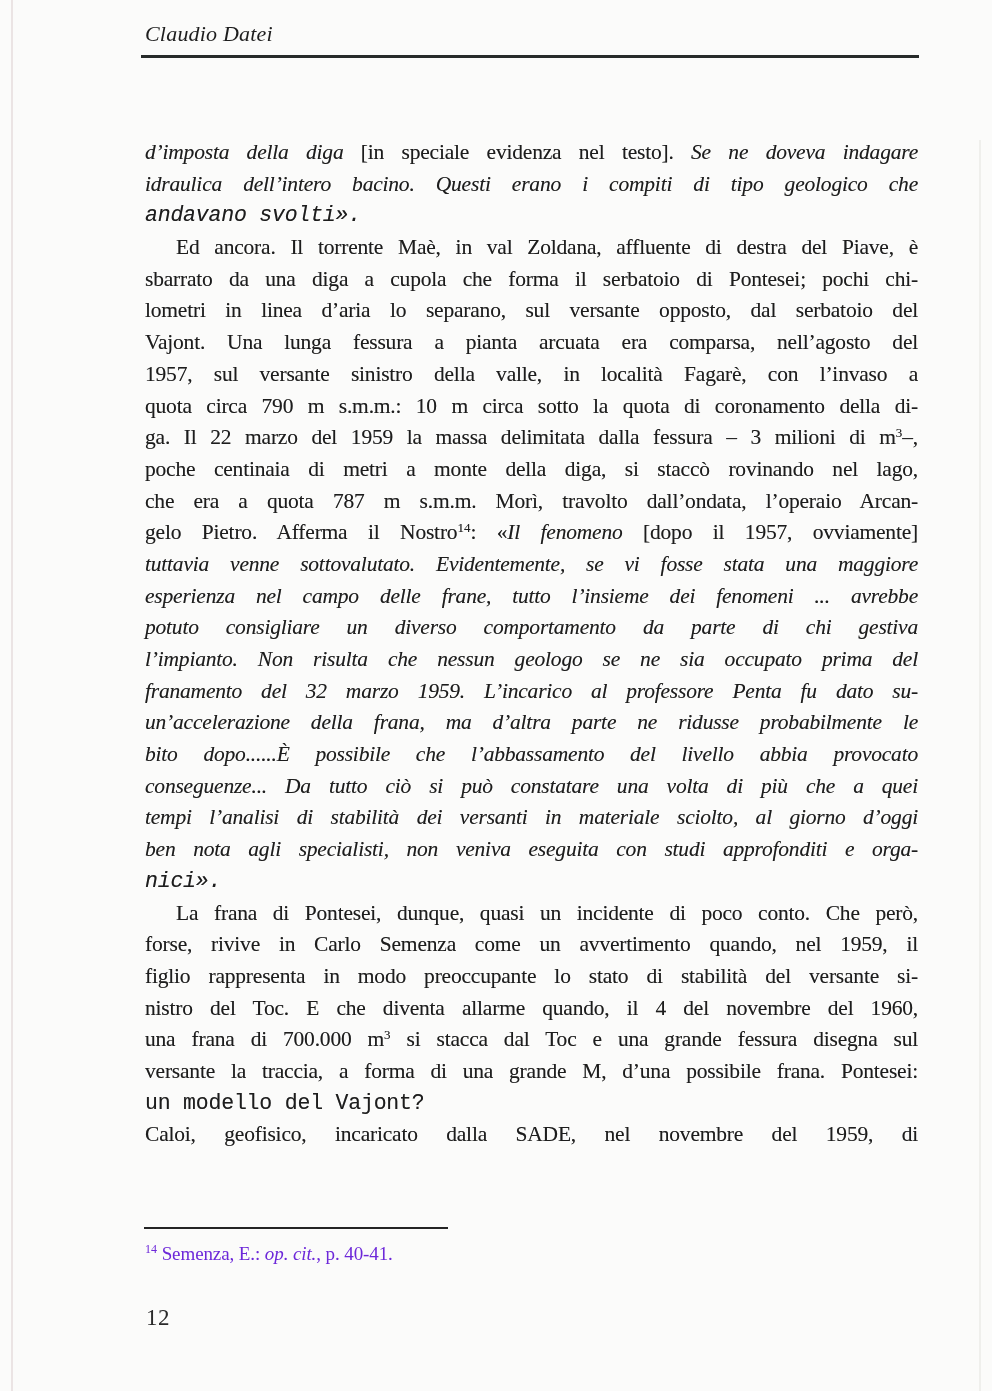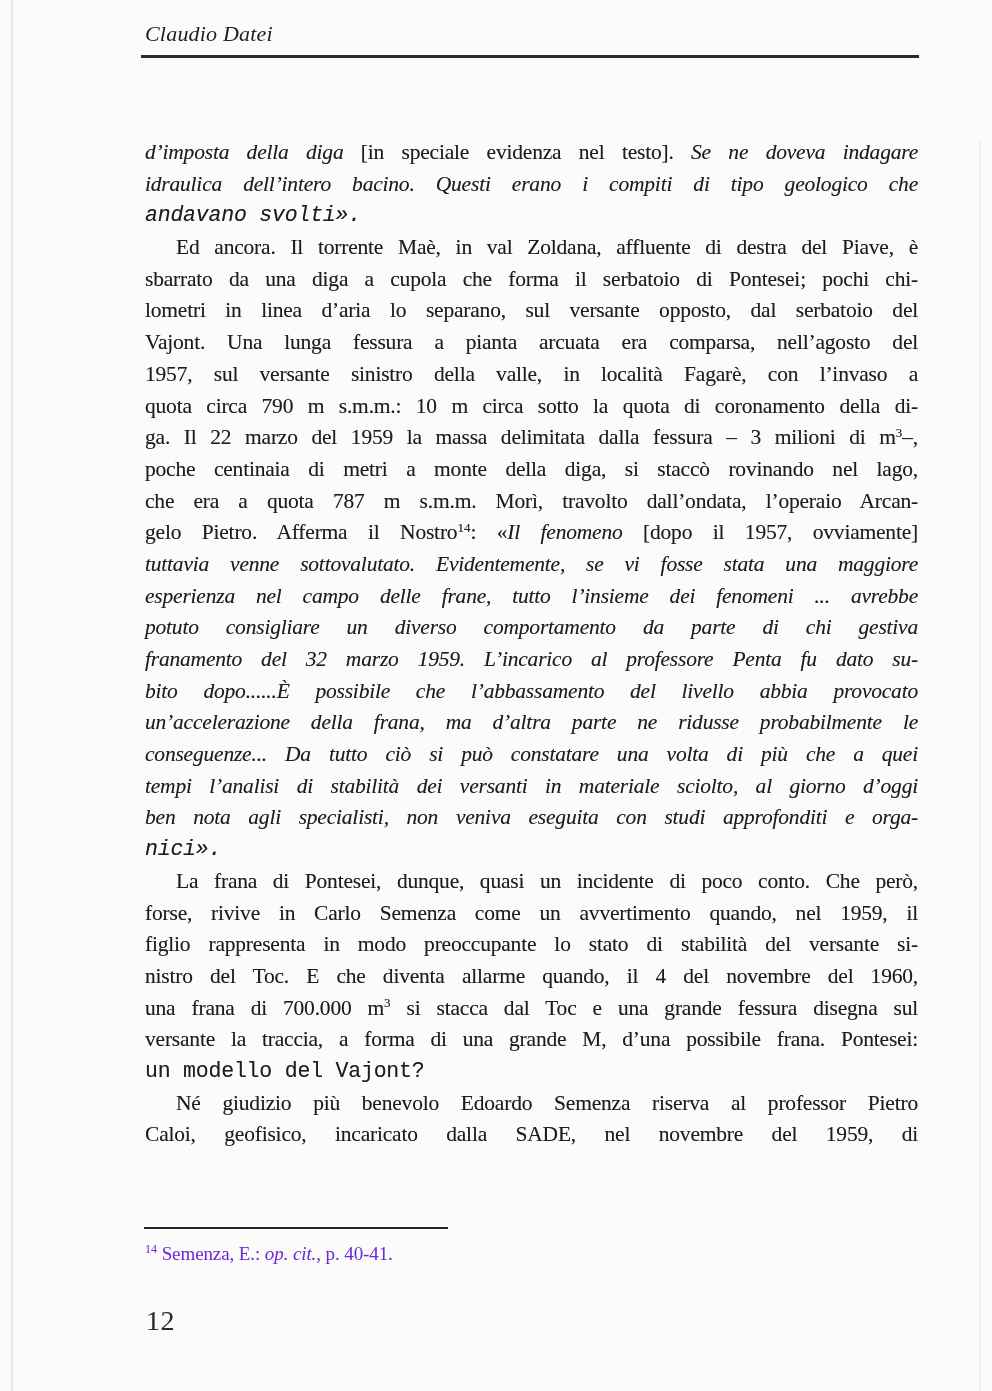--- a/index.html
+++ b/index.html
@@ -69,21 +69,21 @@
     position: absolute; left: 145px; top: 1241px;
     width: 773px;
     font-size: 19px; line-height: 25px;
     letter-spacing: -0.1px;
     color: #6d28d9;
   }
   .footnote sup.sp { font-size: 12px; top: 0; }
 
   .page-number {
     position: absolute; left: 146px; top: 1305px;
-    font-size: 28px; color: #2a2a2a;
+    font-size: 23px; color: #2a2a2a;
     letter-spacing: 0.5px;
   }
 </style>
 </head>
 <body>
 
 <div class="page">
   <div class="edge-left"></div>
   <div class="edge-right"></div>
 
@@ -100,35 +100,35 @@
       <div class="line"><span>Vajont. Una lunga fessura a pianta arcuata era comparsa, nell’agosto del</span></div>
       <div class="line"><span>1957, sul versante sinistro della valle, in località Fagarè, con l’invaso a</span></div>
       <div class="line"><span>quota circa 790 m s.m.m.: 10 m circa sotto la quota di coronamento della di-</span></div>
       <div class="line"><span>ga. Il 22 marzo del 1959 la massa delimitata dalla fessura – 3 milioni di m</span><sup class="sp">3</sup><span>–,</span></div>
       <div class="line"><span>poche centinaia di metri a monte della diga, si staccò rovinando nel lago,</span></div>
       <div class="line"><span>che era a quota 787 m s.m.m. Morì, travolto dall’ondata, l’operaio Arcan-</span></div>
       <div class="line"><span>gelo Pietro. Afferma il Nostro</span><sup class="sp">14</sup><span>: «</span><span class="it">Il fenomeno </span><span>[dopo il 1957, ovviamente]</span></div>
       <div class="line"><span class="it">tuttavia venne sottovalutato. Evidentemente, se vi fosse stata una maggiore</span></div>
       <div class="line"><span class="it">esperienza nel campo delle frane, tutto l’insieme dei fenomeni ... avrebbe</span></div>
       <div class="line"><span class="it">potuto consigliare un diverso comportamento da parte di chi gestiva</span></div>
+      <div class="line"><span class="it">l’impianto. Non risulta che nessun geologo se ne sia occupato prima del</span></div>
       <div class="line"><span class="it">franamento del 32 marzo 1959. L’incarico al professore Penta fu dato su-</span></div>
+      <div class="line"><span class="it">un’accelerazione della frana, ma d’altra parte ne ridusse probabilmente le</span></div>
       <div class="line"><span class="it">bito dopo......È possibile che l’abbassamento del livello abbia provocato</span></div>
-      <div class="line"><span class="it">un’accelerazione della frana, ma d’altra parte ne ridusse probabilmente le</span></div>
       <div class="line"><span class="it">conseguenze... Da tutto ciò si può constatare una volta di più che a quei</span></div>
       <div class="line"><span class="it">tempi l’analisi di stabilità dei versanti in materiale sciolto, al giorno d’oggi</span></div>
       <div class="line"><span class="it">ben nota agli specialisti, non veniva eseguita con studi approfonditi e orga-</span></div>
       <div class="line last"><span class="it">nici».</span></div>
       <div class="line indent"><span>La frana di Pontesei, dunque, quasi un incidente di poco conto. Che però,</span></div>
       <div class="line"><span>forse, rivive in Carlo Semenza come un avvertimento quando, nel 1959, il</span></div>
       <div class="line"><span>figlio rappresenta in modo preoccupante lo stato di stabilità del versante si-</span></div>
       <div class="line"><span>nistro del Toc. E che diventa allarme quando, il 4 del novembre del 1960,</span></div>
       <div class="line"><span>una frana di 700.000 m</span><sup class="sp">3</sup><span> si stacca dal Toc e una grande fessura disegna sul</span></div>
       <div class="line"><span>versante la traccia, a forma di una grande M, d’una possibile frana. Pontesei:</span></div>
       <div class="line last"><span>un modello del Vajont?</span></div>
-      <div class="line indent"><span>Né giudizio più benevolo Edoardo Semenza riserva al professor Pietro</span></div>
       <div class="line"><span>Caloi, geofisico, incaricato dalla SADE, nel novembre del 1959, di</span></div>
     </div>
 
   <div class="footnote-rule"></div>
   <div class="footnote"><sup class="sp">14</sup><span> Semenza, E.: </span><span class="it">op. cit.</span><span>, p. 40-41.</span></div>
 
   <div class="page-number">12</div>
 </div>
 
 </body></html>

